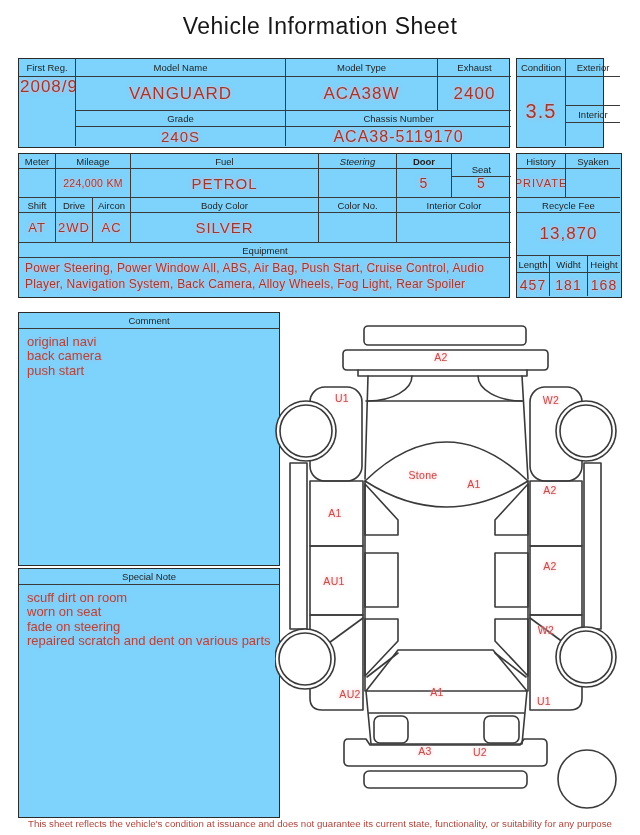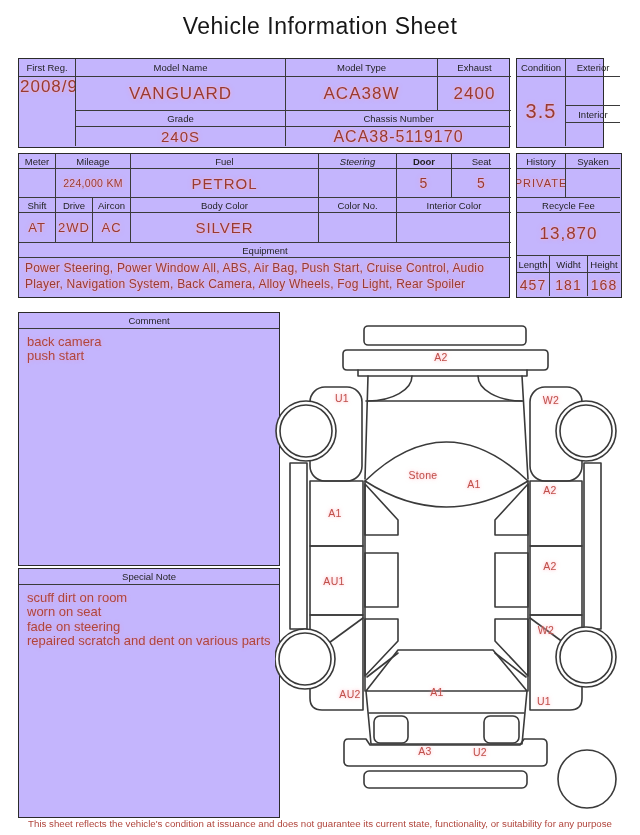--- a/index.html
+++ b/index.html
@@ -1,21 +1,21 @@
 <!DOCTYPE html>
 <html><head>
 <meta charset="utf-8">
 <style>
   html,body{margin:0;padding:0;background:#fff;}
   #sheet{position:relative;width:640px;height:835px;background:#fff;overflow:hidden;
          font-family:"Liberation Sans",sans-serif;color:#1f1f1f;}
   .abs{position:absolute;box-sizing:border-box;}
   #title{left:0;top:13px;width:640px;height:30px;text-align:center;
          font-size:23px;letter-spacing:.5px;color:#161616;}
-  .box{position:absolute;box-sizing:border-box;border:1.6px solid #2b2b2b;background:#c4b5fd;}
+  .box{position:absolute;box-sizing:border-box;border:1.6px solid #2b2b2b;background:#7dd3fc;}
   .cell{position:absolute;box-sizing:border-box;display:flex;align-items:center;justify-content:center;overflow:hidden;}
   .br{border-right:1px solid #3a3a3a;}
   .bb{border-bottom:1px solid #3a3a3a;}
   .hdr{font-size:9.5px;color:#1f1f1f;white-space:nowrap;}
   .val{color:#993a31;letter-spacing:1px;white-space:nowrap;
        text-shadow:0 0 4px rgba(255,150,170,.55),0 0 2px rgba(255,205,215,.9);}
   .f17{font-size:17px;} .f16{font-size:16px;} .f15{font-size:15px;} .f14{font-size:14px;}
   .f13{font-size:13px;} .f11{font-size:11px;} .f20{font-size:20px;}
   .fr-val{flex-direction:row;align-items:flex-start;justify-content:center;padding-left:4px;line-height:1.15;}
   .eqp{justify-content:flex-start;align-items:flex-start;text-align:left;white-space:normal;
@@ -67,21 +67,21 @@
     <div class="cell hdr bb" style="left:49px;top:47px;width:54px;height:17px;">Interior</div>
     <div class="cell" style="left:49px;top:64px;width:54px;height:23px;"></div>
   </div>
 
   <div class="box" style="left:18px;top:153px;width:492px;height:145px;">
     <div class="cell hdr br bb" style="left:0;top:0;width:37px;height:15px;">Meter</div>
     <div class="cell hdr br bb" style="left:37px;top:0;width:75px;height:15px;">Mileage</div>
     <div class="cell hdr br bb" style="left:112px;top:0;width:188px;height:15px;">Fuel</div>
     <div class="cell hdr br bb" style="left:300px;top:0;width:78px;height:15px;font-style:italic;">Steering</div>
     <div class="cell hdr br bb" style="left:378px;top:0;width:55px;height:15px;font-weight:bold;">Door</div>
-    <div class="cell hdr bb" style="left:433px;top:0;width:59px;height:15px;">Seat</div>
+    <div class="cell hdr bb" style="left:433px;top:8px;width:59px;height:15px;">Seat</div>
     <div class="cell br bb" style="left:0;top:15px;width:37px;height:29px;"></div>
     <div class="cell val br bb" style="left:37px;top:15px;width:75px;height:29px;font-size:10.5px;letter-spacing:.3px;">224,000 KM</div>
     <div class="cell val f15 br bb" style="left:112px;top:15px;width:188px;height:29px;">PETROL</div>
     <div class="cell br bb" style="left:300px;top:15px;width:78px;height:29px;"></div>
     <div class="cell val f14 br bb" style="left:378px;top:15px;width:55px;height:29px;">5</div>
     <div class="cell val f14 bb" style="left:433px;top:15px;width:59px;height:29px;">5</div>
     <div class="cell hdr br bb" style="left:0;top:44px;width:37px;height:15px;">Shift</div>
     <div class="cell hdr br bb" style="left:37px;top:44px;width:37px;height:15px;">Drive</div>
     <div class="cell hdr br bb" style="left:74px;top:44px;width:38px;height:15px;">Aircon</div>
     <div class="cell hdr br bb" style="left:112px;top:44px;width:188px;height:15px;">Body Color</div>
@@ -108,20 +108,21 @@
     <div class="cell hdr br bb" style="left:33px;top:102px;width:38px;height:17px;">Widht</div>
     <div class="cell hdr bb" style="left:71px;top:102px;width:32px;height:17px;">Height</div>
     <div class="cell val f14 br" style="left:0;top:119px;width:33px;height:23px;">457</div>
     <div class="cell val f14 br" style="left:33px;top:119px;width:38px;height:23px;">181</div>
     <div class="cell val f14" style="left:71px;top:119px;width:32px;height:23px;">168</div>
   </div>
 
   <div class="box" style="left:18px;top:312px;width:262px;height:254px;">
     <div class="note-hdr">Comment</div>
     <div class="note-body" id="comment-body">
+        <div>original navi</div>
         <div>back camera</div>
         <div>push start</div>
       </div>
   </div>
 
   <div class="box" style="left:18px;top:568px;width:262px;height:250px;">
     <div class="note-hdr">Special Note</div>
     <div class="note-body" id="special-body">
         <div>scuff dirt on room</div>
         <div>worn on seat</div>

